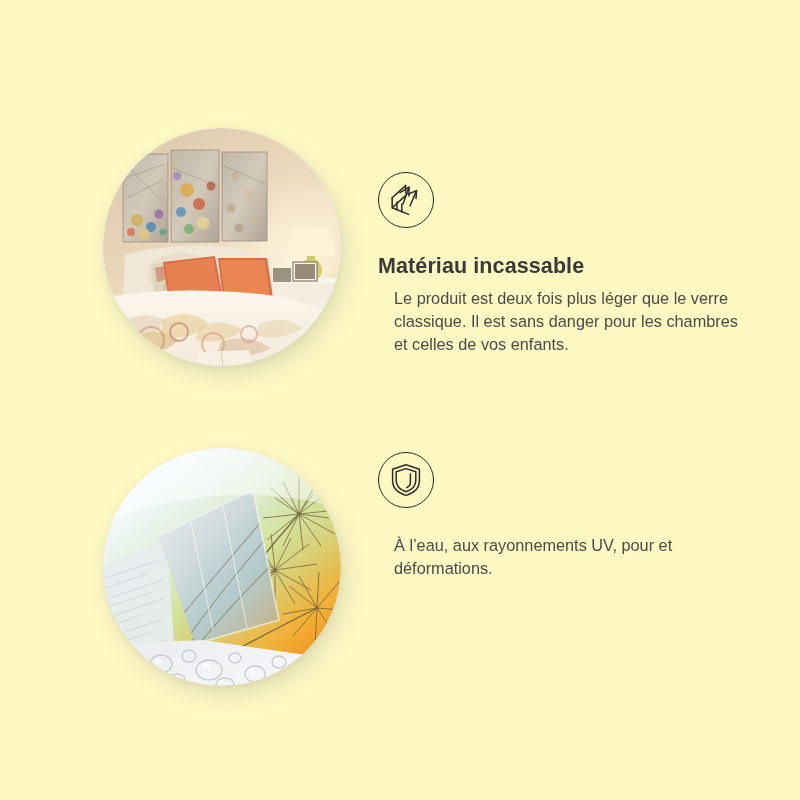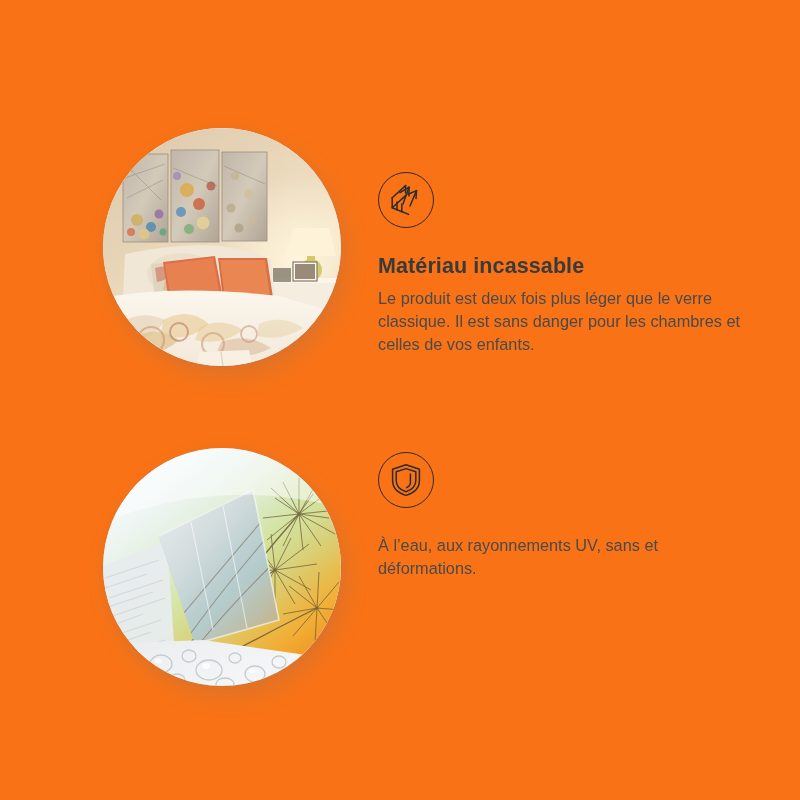--- a/index.html
+++ b/index.html
@@ -13,21 +13,21 @@
     font-family: "Liberation Sans", sans-serif;
     overflow: hidden;
     position: relative;
   }
 
   .page {
     position: absolute;
     inset: 0;
     width: 800px;
     height: 800px;
-    background: #f97316;
+    background: #fef9c3;
   }
 
   
   .feature-row {
     position: absolute;
     left: 0;
     width: 800px;
     display: block;
   }
   #row-1 { top: 110px; height: 290px; }
@@ -89,21 +89,21 @@
     line-height: 1.2;
     position: relative;
   }
   #row-1 .feature-title { top: 62px; }
   #row-2 .feature-title { top: 22px; }
 
   .feature-desc {
     font-size: 16.3px;
     color: #4a4a4a;
     line-height: 1.43;
-    margin: 7px 0 0 0;
+    margin: 7px 0 0 16px;
     max-width: 368px;
     position: relative;
   }
   #row-1 .feature-desc { top: 62px; }
   #row-2 .feature-desc { top: 22px; }
 </style>
 </head>
 <body>
 
 <div class="page">
@@ -398,17 +398,17 @@
     </div>
 
     <div class="feature-text">
       <div class="icon-badge">
         <svg width="32" height="34" viewBox="0 0 32 34" fill="none" stroke="#2b2b2b" stroke-width="1.5" stroke-linecap="round" stroke-linejoin="round" xmlns="http://www.w3.org/2000/svg" aria-hidden="true">
           <path d="M16 1.8 L29.4 6.2 L29.4 17.6 C29.4 25.2 23.6 30.2 16 32.4 C8.4 30.2 2.6 25.2 2.6 17.6 L2.6 6.2 Z"></path>
           <path d="M16 5.6 L25.8 8.8 L25.8 17.6 C25.8 23.2 21.6 27.0 16 28.8 C10.4 27.0 6.2 23.2 6.2 17.6 L6.2 8.8 Z"></path>
           <path d="M20.4 11.0 L20.4 19.8 C20.4 22.2 18.6 23.8 16.6 24.6"></path>
         </svg>
       </div>
-      <p class="feature-desc">À l’eau, aux rayonnements UV, sans et déformations.</p>
+      <p class="feature-desc">À l’eau, aux rayonnements UV, pour et déformations.</p>
     </div>
   </section>
 
 </div>
 
 </body></html>

